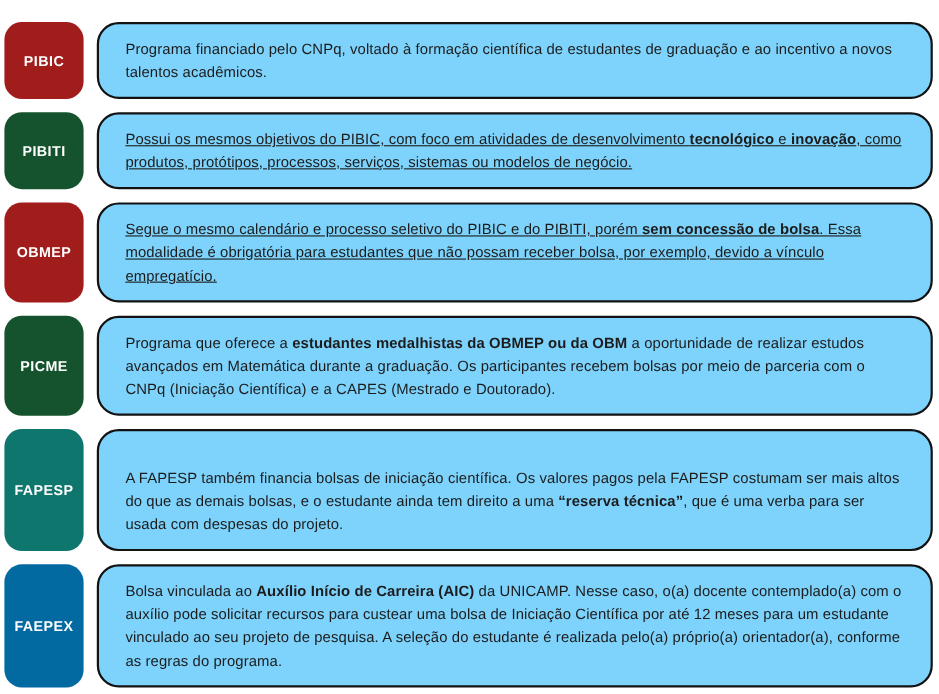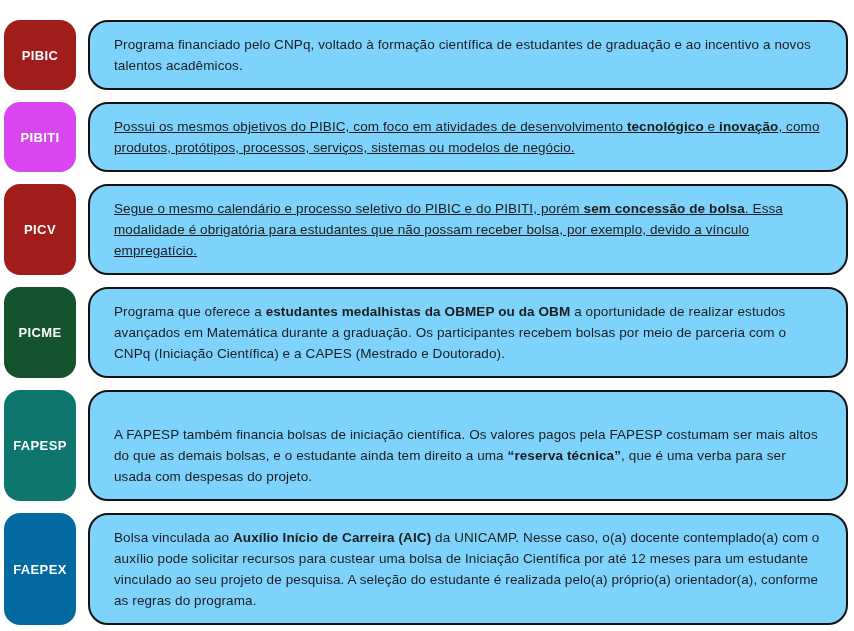--- a/index.html
+++ b/index.html
@@ -68,31 +68,31 @@
   <div class="row">
     <div class="badge" style="background: rgb(161, 29, 27);">
       <span>PIBIC</span>
     </div>
     <div class="box">
       <p class="desc" style="color: rgb(28, 28, 28);"><span>Programa financiado pelo CNPq, voltado à formação científica de estudantes de graduação e ao incentivo a novos talentos acadêmicos.</span></p>
     </div>
   </div>
 
   <div class="row">
-    <div class="badge" style="background: #d946ef;">
+    <div class="badge" style="background: #14532d;">
       <span>PIBITI</span>
     </div>
     <div class="box">
       <p class="desc" style="color: rgb(28, 28, 28); text-decoration: underline;"><span>Possui os mesmos objetivos do PIBIC, com foco em atividades de desenvolvimento </span><b>tecnológico</b><span> e </span><b>inovação</b><span>, como produtos, protótipos, processos, serviços, sistemas ou modelos de negócio.</span></p>
     </div>
   </div>
 
   <div class="row">
     <div class="badge" style="background: rgb(161, 29, 27);">
-      <span>PICV</span>
+      <span>OBMEP</span>
     </div>
     <div class="box">
       <p class="desc" style="color: rgb(28, 28, 28); text-decoration: underline;"><span>Segue o mesmo calendário e processo seletivo do PIBIC e do PIBITI, porém </span><b>sem concessão de bolsa</b><span>. Essa modalidade é obrigatória para estudantes que não possam receber bolsa, por exemplo, devido a vínculo empregatício.</span></p>
     </div>
   </div>
 
   <div class="row">
     <div class="badge" style="background: #14532d;">
       <span>PICME</span>
     </div>

